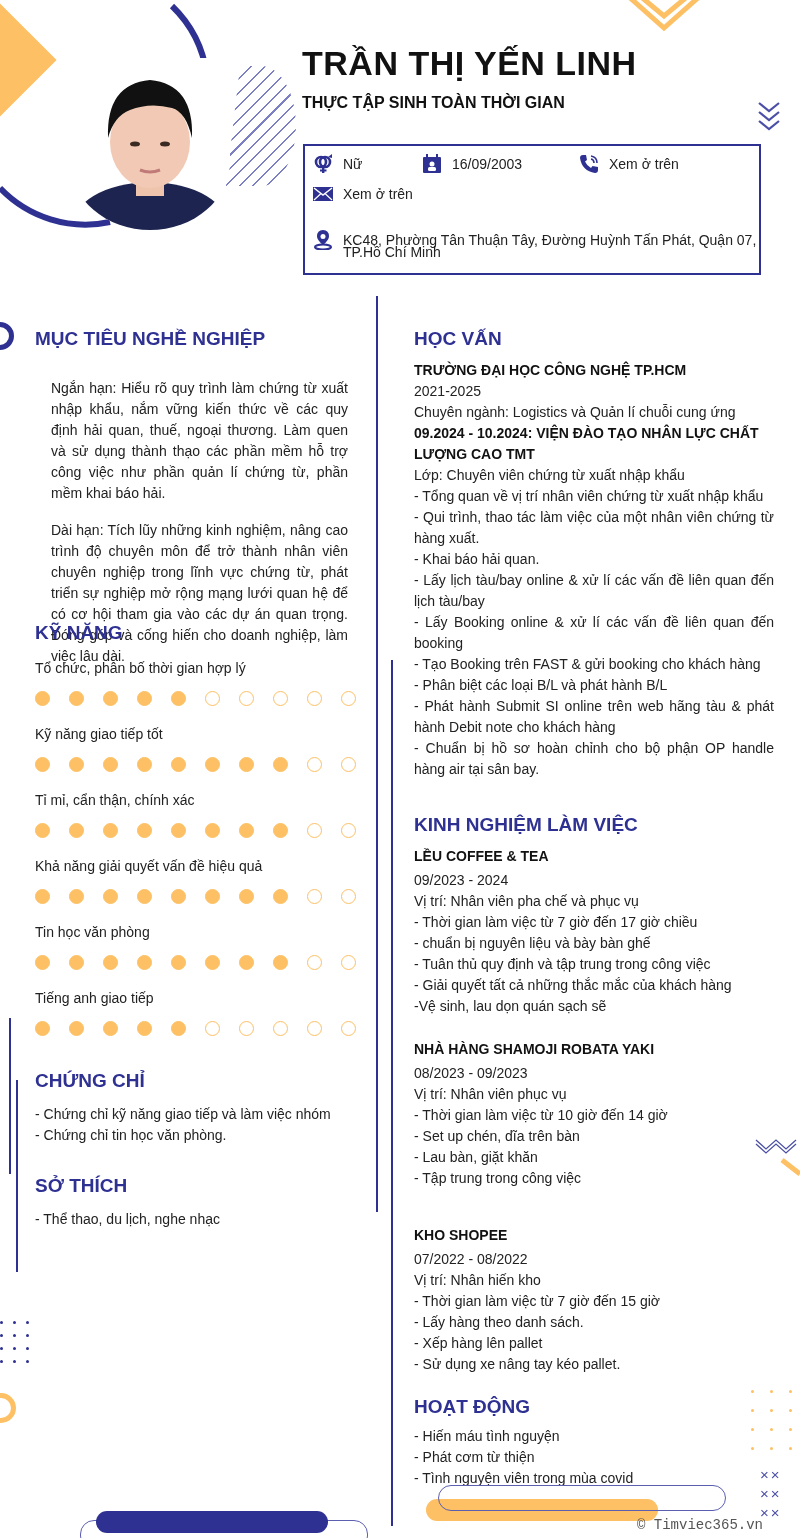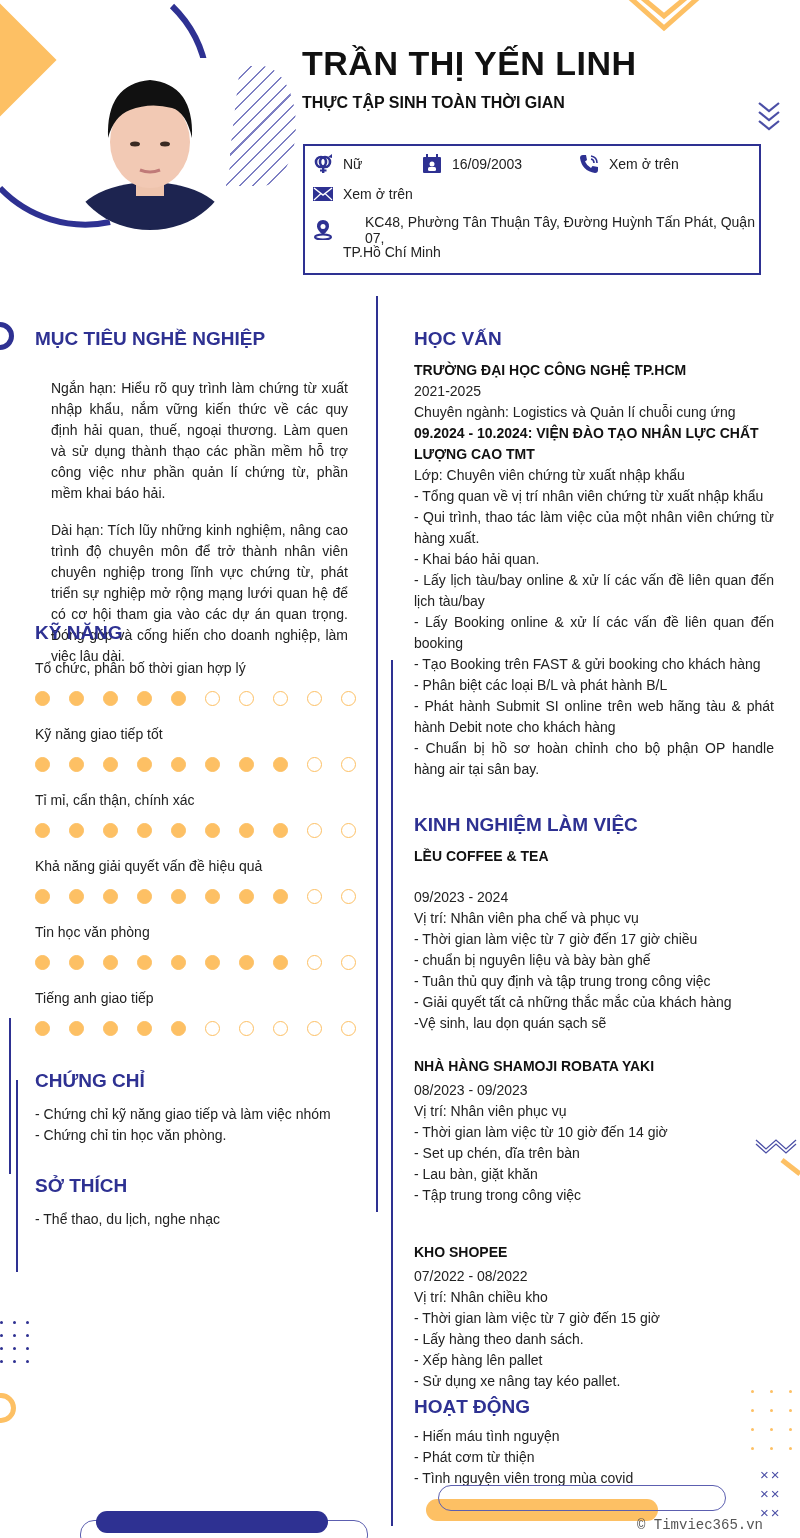--- a/index.html
+++ b/index.html
@@ -126,21 +126,21 @@
     <span class="icon">
       <svg viewBox="0 0 20 20">
           <rect x="0" y="3" width="20" height="14" fill="#2e3192"></rect>
           <polyline points="1,4 10,11 19,4" fill="none" stroke="#fff" stroke-width="1.5"></polyline>
           <line x1="1" y1="16" x2="8" y2="9.5" stroke="#fff" stroke-width="1.2"></line>
           <line x1="19" y1="16" x2="12" y2="9.5" stroke="#fff" stroke-width="1.2"></line>
         </svg>
     </span>
     <span>Xem ở trên</span>
   </div>
-  <div class="info-row" style="left:8px;top:68px;gap:22px;">
+  <div class="info-row" style="left:8px;top:84px;">
     <span class="icon">
       <svg viewBox="0 0 20 20">
           <path d="M10 0 Q16 0 16 6.5 Q16 10 10 15 Q4 10 4 6.5 Q4 0 10 0 Z" fill="#2e3192"></path>
           <circle cx="10" cy="6.5" r="2.5" fill="#fff"></circle>
           <ellipse cx="10" cy="17" rx="8" ry="2.5" fill="none" stroke="#2e3192" stroke-width="2"></ellipse>
         </svg>
     </span>
     <span>KC48, Phường Tân Thuận Tây, Đường Huỳnh Tấn Phát, Quận 07,</span>
   </div>
   <div class="info-row" style="left:38px;top:98px;">
@@ -286,42 +286,42 @@
       <div>- Tạo Booking trên FAST &amp; gửi booking cho khách hàng</div>
       <div>- Phân biệt các loại B/L và phát hành B/L</div>
       <div>- Phát hành Submit SI online trên web hãng tàu &amp; phát hành Debit note cho khách hàng</div>
       <div>- Chuẩn bị hồ sơ hoàn chỉnh cho bộ phận OP handle hàng air tại sân bay.</div>
     </div>
 </div>
 
 <div class="sec-title" style="left:414px;top:814px;">KINH NGHIỆM LÀM VIỆC</div>
 <div id="jobs" class="lines" style="left:414px;top:846px;width:360px;">
     <div style="margin-bottom: 22px;">
-      <div class="bold" style="margin-bottom: 20px;">LỀU COFFEE &amp; TEA</div>
+      <div class="bold" style="margin-bottom: 3px;">LỀU COFFEE &amp; TEA</div>
       <div>09/2023 - 2024</div>
       <div>Vị trí: Nhân viên pha chế và phục vụ</div>
       <div>- Thời gian làm việc từ 7 giờ đến 17 giờ chiều</div>
       <div>- chuẩn bị nguyên liệu và bày bàn ghế</div>
       <div>- Tuân thủ quy định và tập trung trong công việc</div>
       <div>- Giải quyết tất cả những thắc mắc của khách hàng</div>
       <div>-Vệ sinh, lau dọn quán sạch sẽ</div>
     </div>
     <div style="margin-bottom: 36px;">
       <div class="bold" style="margin-bottom: 3px;">NHÀ HÀNG SHAMOJI ROBATA YAKI</div>
       <div>08/2023 - 09/2023</div>
       <div>Vị trí: Nhân viên phục vụ</div>
       <div>- Thời gian làm việc từ 10 giờ đến 14 giờ</div>
       <div>- Set up chén, dĩa trên bàn</div>
       <div>- Lau bàn, giặt khăn</div>
       <div>- Tập trung trong công việc</div>
     </div>
     <div style="margin-bottom: 0px;">
       <div class="bold" style="margin-bottom: 3px;">KHO SHOPEE</div>
       <div>07/2022 - 08/2022</div>
-      <div>Vị trí: Nhân chiều kho</div>
+      <div>Vị trí: Nhân hiến kho</div>
       <div>- Thời gian làm việc từ 7 giờ đến 15 giờ</div>
       <div>- Lấy hàng theo danh sách.</div>
       <div>- Xếp hàng lên pallet</div>
       <div>- Sử dụng xe nâng tay kéo pallet.</div>
     </div>
   </div>
 
 <div class="sec-title" style="left:414px;top:1396px;">HOẠT ĐỘNG</div>
 <div class="lines" style="left:414px;top:1426px;width:330px;">
   <div>- Hiến máu tình nguyện</div>

